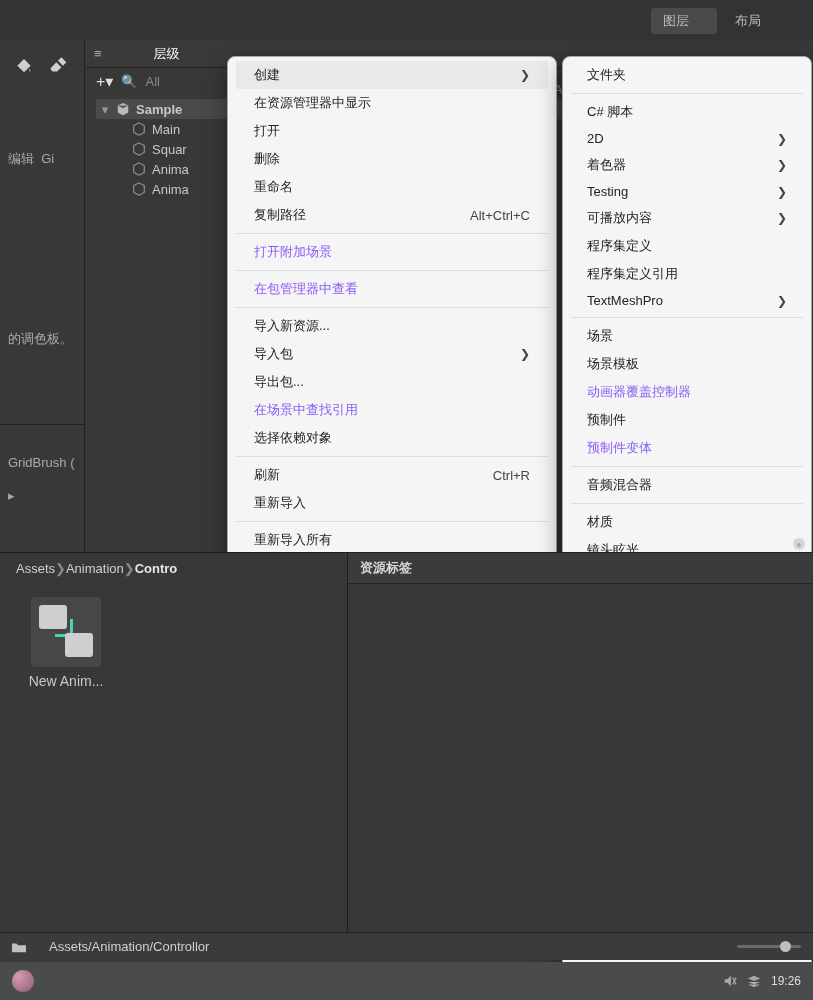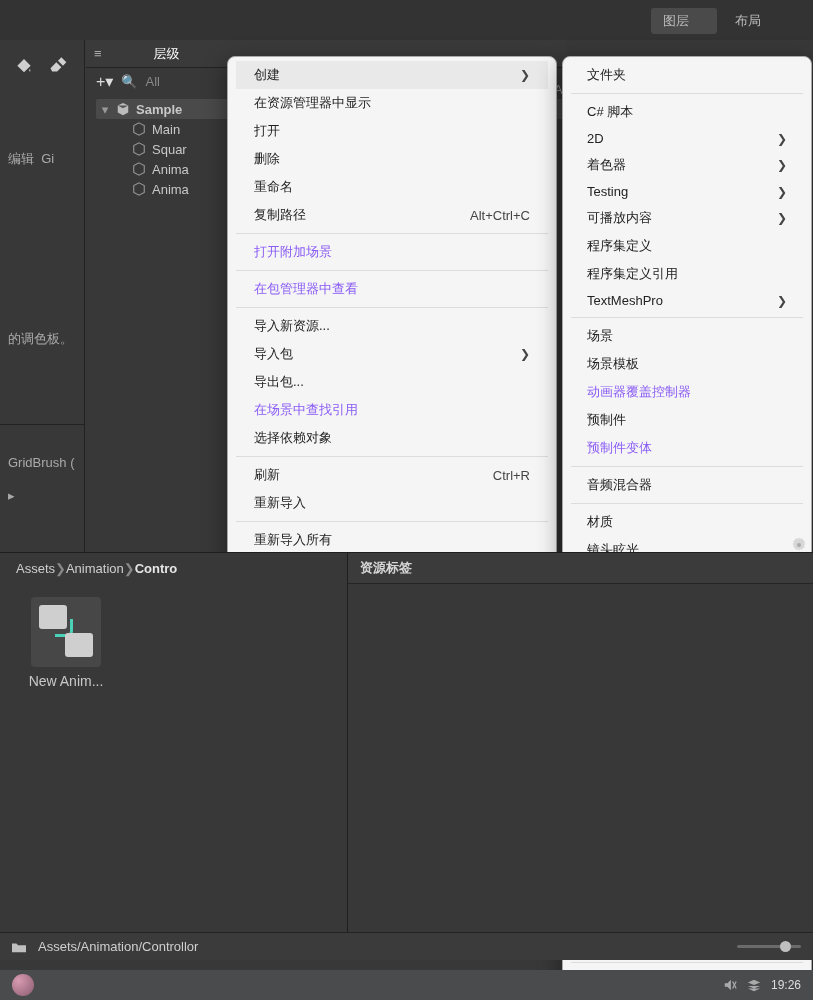--- a/index.html
+++ b/index.html
@@ -56,31 +56,31 @@
 .bc-sep { color: #888; }
 .bc-cur { color: #e6e6e6; font-weight: 600; }
 .asset-card { position: absolute; left: 20px; top: 44px; width: 92px; text-align: center; }
 .asset-thumb { width: 70px; height: 70px; margin: 0 auto 6px; background: #474747; border-radius: 4px; position: relative; }
 .ac-sq { position: absolute; width: 28px; height: 24px; background: #cfcfcf; border-radius: 3px; }
 .ac-a { left: 8px; top: 8px; }
 .ac-b { left: 34px; top: 36px; }
 .ac-link { position: absolute; left: 24px; top: 22px; width: 18px; height: 18px; border-right: 3px solid #4ad1b7; border-bottom: 3px solid #4ad1b7; border-bottom-right-radius: 6px; }
 .asset-name { color: #c8c8c8; font-size: 14px; overflow: hidden; text-overflow: ellipsis; white-space: nowrap; }
 
-.path-footer { position: absolute; left: 0; right: 0; bottom: 0; height: 28px; display: flex; align-items: center; padding: 0 12px; background: #3b3b3b; border-top: 1px solid #222; color: #cfcfcf; gap: 12px; }
+.path-footer { position: absolute; left: 0; right: 0; bottom: 0; height: 28px; display: flex; align-items: center; padding: 0 12px; background: #3b3b3b; border-top: 1px solid #222; color: #cfcfcf; gap: 23px; }
 .folder-icon { width: 14px; height: 12px; }
 .slider-track { width: 64px; height: 3px; background: #6a6a6a; border-radius: 2px; margin-left: auto; position: relative; }
 .slider-knob { position: absolute; right: 10px; top: -4px; width: 11px; height: 11px; background: #bfbfbf; border-radius: 50%; }
 
 .asset-tag-panel { position: absolute; left: 347px; right: 0; bottom: 0; top: 0; border-left: 1px solid #1e1e1e; }
 .asset-tag-head { padding: 6px 12px; color: #d6d6d6; background: #3b3b3b; border-bottom: 1px solid #242424; font-weight: bold; }
 .gear { position: absolute; right: 6px; top: -16px; width: 16px; height: 16px; color: #bbb; }
 
 
-.status { position: absolute; left: 0; right: 0; bottom: 0; height: 30px; background: #4a4b4c; display: flex; align-items: center; padding: 0 12px; color: #ccc; }
+.status { position: absolute; left: 0; right: 0; bottom: 0; height: 38px; background: #4a4b4c; display: flex; align-items: center; padding: 0 12px; color: #ccc; }
 .avatar { width: 22px; height: 22px; border-radius: 50%; background: radial-gradient(circle at 30% 30%, #d89ab1, #8a5c70); }
 .status-right { margin-left: auto; display: flex; align-items: center; gap: 10px; }
 .clock { font-size: 12px; color: #ddd; }
 .ico-mini { width: 14px; height: 14px; }
 </style>
 </head>
 <body>
 
 <div class="root">
 

